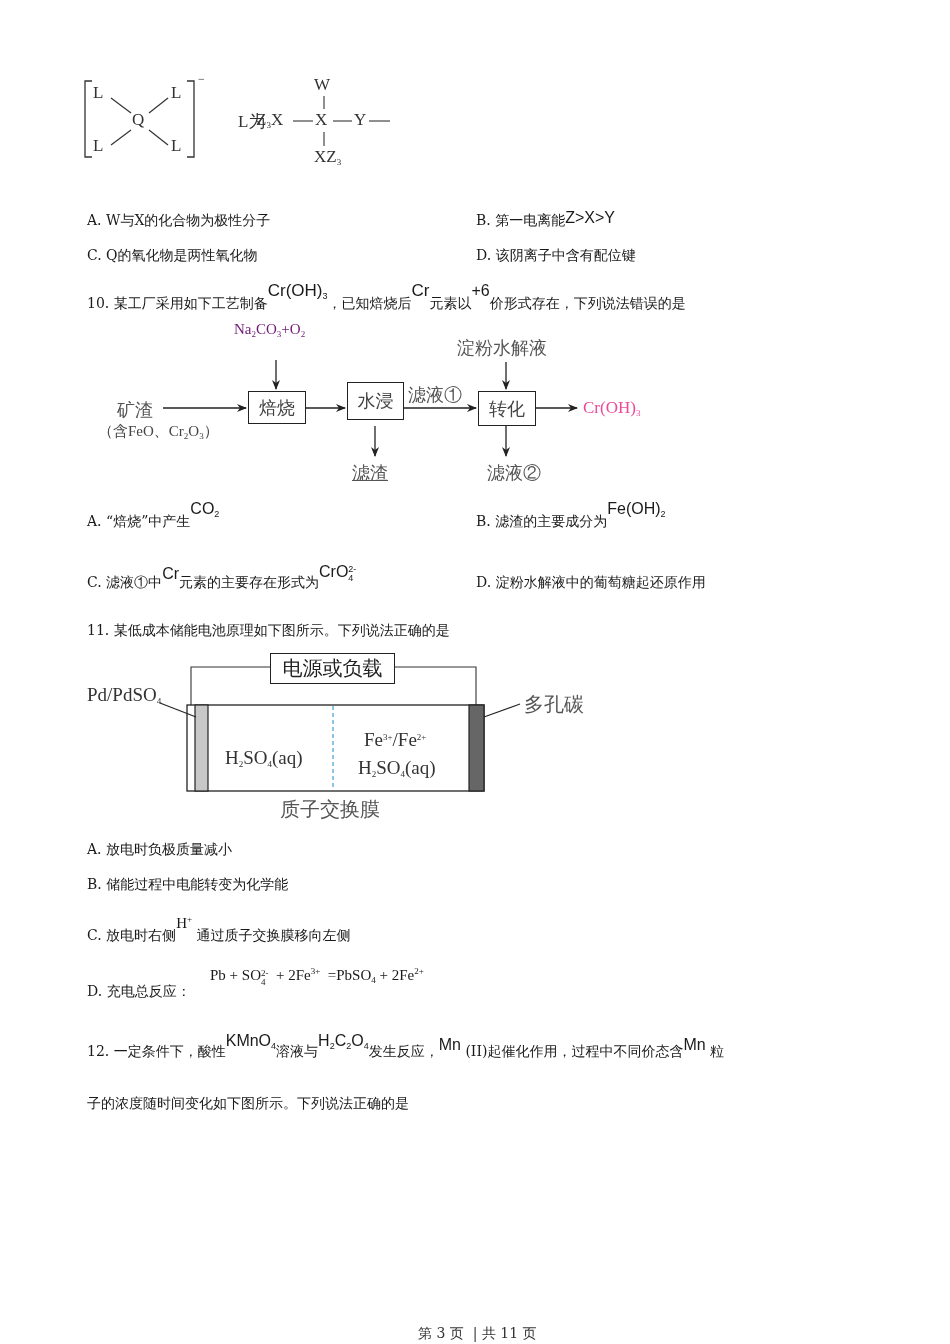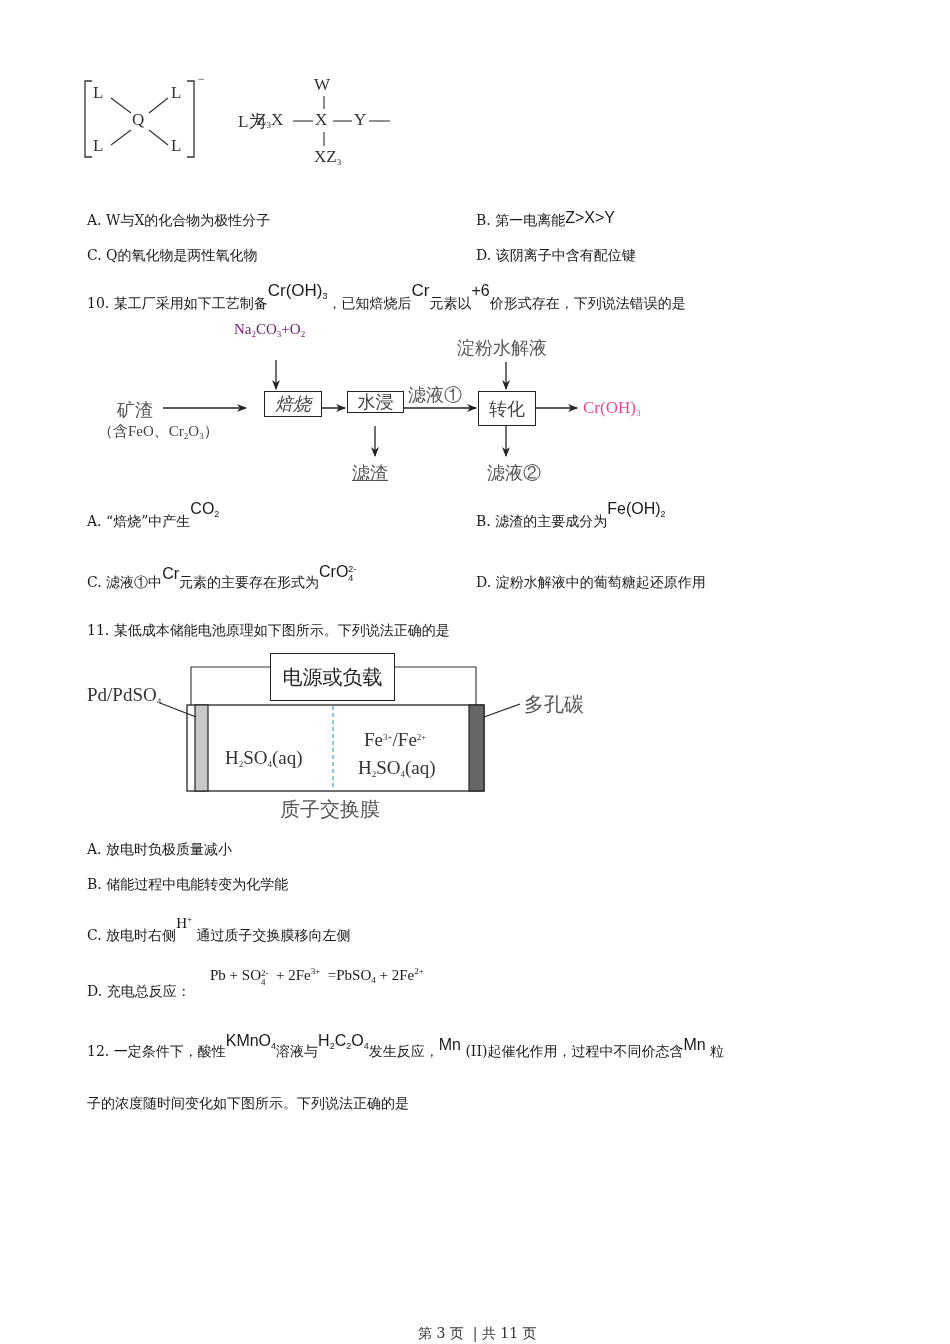--- a/index.html
+++ b/index.html
@@ -76,24 +76,24 @@
     <line x1="404" y1="408" x2="476" y2="408" stroke="#222" stroke-width="1.3" marker-end="url(#ah)"></line>
     <line x1="536" y1="408" x2="577" y2="408" stroke="#222" stroke-width="1.3" marker-end="url(#ah)"></line>
     <line x1="276" y1="360" x2="276" y2="389" stroke="#222" stroke-width="1.3" marker-end="url(#ah)"></line>
     <line x1="506" y1="362" x2="506" y2="389" stroke="#222" stroke-width="1.3" marker-end="url(#ah)"></line>
     <line x1="375" y1="426" x2="375" y2="456" stroke="#222" stroke-width="1.3" marker-end="url(#ah)"></line>
     <line x1="506" y1="426" x2="506" y2="456" stroke="#222" stroke-width="1.3" marker-end="url(#ah)"></line>
   </svg>
   <span class="abs diag" style="left:117px;top:398px;font-size:18px;color:#555;">矿渣</span>
   <span class="abs diag" style="left:98px;top:422px;font-size:15px;color:#444;">（含FeO、Cr<sub>2</sub>O<sub>3</sub>）</span>
   <span class="abs diag" style="left:234px;top:321px;font-size:15px;color:#701a75;">Na<sub>2</sub>CO<sub>3</sub>+O<sub>2</sub></span>
-  <div class="box" style="left:264px;top:391px;width:58px;height:26px;font-style:italic;">
+  <div class="box" style="left:248px;top:391px;width:58px;height:33px;">
       <span>焙烧</span>
     </div>
-  <div class="box" style="left:347px;top:391px;width:57px;height:22px;">
+  <div class="box" style="left:347px;top:382px;width:57px;height:38px;">
       <span>水浸</span>
     </div>
   <span class="abs diag" style="left:352px;top:461px;font-size:18px;color:#555;text-decoration:underline;">滤渣</span>
   <span class="abs diag" style="left:408px;top:383px;font-size:18px;color:#555;">滤液①</span>
   <span class="abs diag" style="left:457px;top:336px;font-size:18px;color:#555;">淀粉水解液</span>
   <div class="box" style="left:478px;top:391px;width:58px;height:35px;">
       <span>转化</span>
     </div>
   <span class="abs diag" style="left:487px;top:461px;font-size:18px;color:#555;">滤液②</span>
   <span class="abs diag" style="left:583px;top:398px;font-size:17px;color:#ec4899;">Cr(OH)<sub>3</sub></span>
@@ -122,21 +122,21 @@
 
     <rect x="195" y="705" width="13" height="86" fill="#c8c8c8" stroke="#222" stroke-width="1.2"></rect>
 
     <rect x="469" y="705" width="15" height="86" fill="#666666" stroke="#222" stroke-width="1.2"></rect>
 
     <line x1="333" y1="706" x2="333" y2="790" stroke="#3fa0d8" stroke-width="1.2" stroke-dasharray="4,3"></line>
 
     <line x1="160" y1="703" x2="196" y2="717" stroke="#222" stroke-width="1.1"></line>
     <line x1="484" y1="717" x2="520" y2="704" stroke="#222" stroke-width="1.1"></line>
   </svg>
-  <div class="box" style="left:270px;top:653px;width:125px;height:48px;font-size:20px;color:#222;">
+  <div class="box" style="left:270px;top:653px;width:125px;height:31px;font-size:20px;color:#222;">
       <span>电源或负载</span>
     </div>
   <span class="abs diag" style="left:87px;top:684px;font-size:19px;color:#333;">Pd/PdSO<sub>4</sub></span>
   <span class="abs diag" style="left:524px;top:691px;font-size:20px;color:#555;">多孔碳</span>
   <span class="abs diag" style="left:225px;top:747px;font-size:19px;color:#333;">H<sub>2</sub>SO<sub>4</sub>(aq)</span>
   <span class="abs diag" style="left:364px;top:729px;font-size:19px;color:#333;">Fe<sup>3+</sup>/Fe<sup>2+</sup></span>
   <span class="abs diag" style="left:358px;top:757px;font-size:19px;color:#333;">H<sub>2</sub>SO<sub>4</sub>(aq)</span>
   <span class="abs diag" style="left:280px;top:796px;font-size:20px;color:#555;">质子交换膜</span>
 </div>
 

